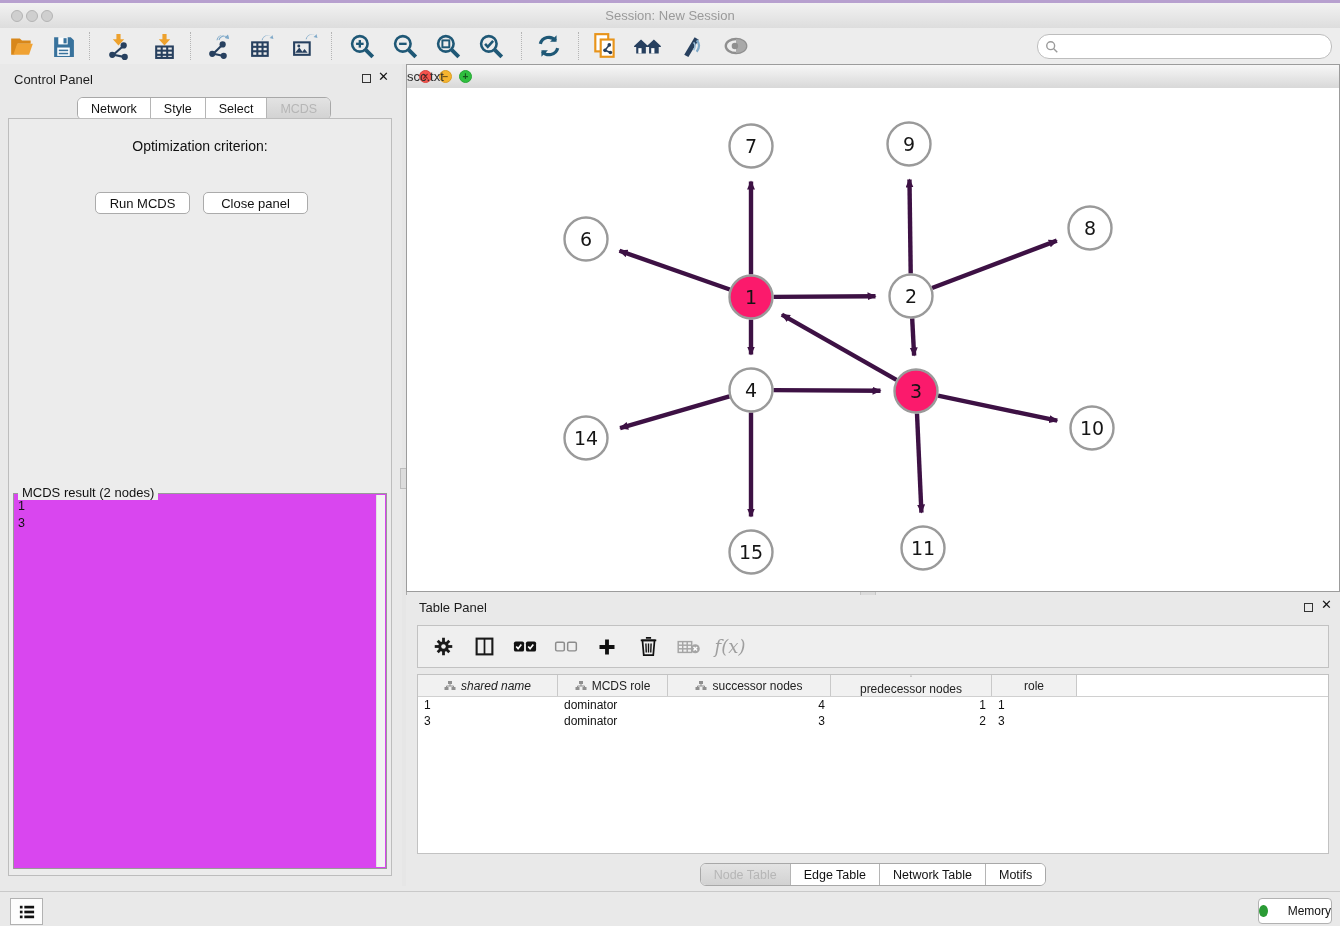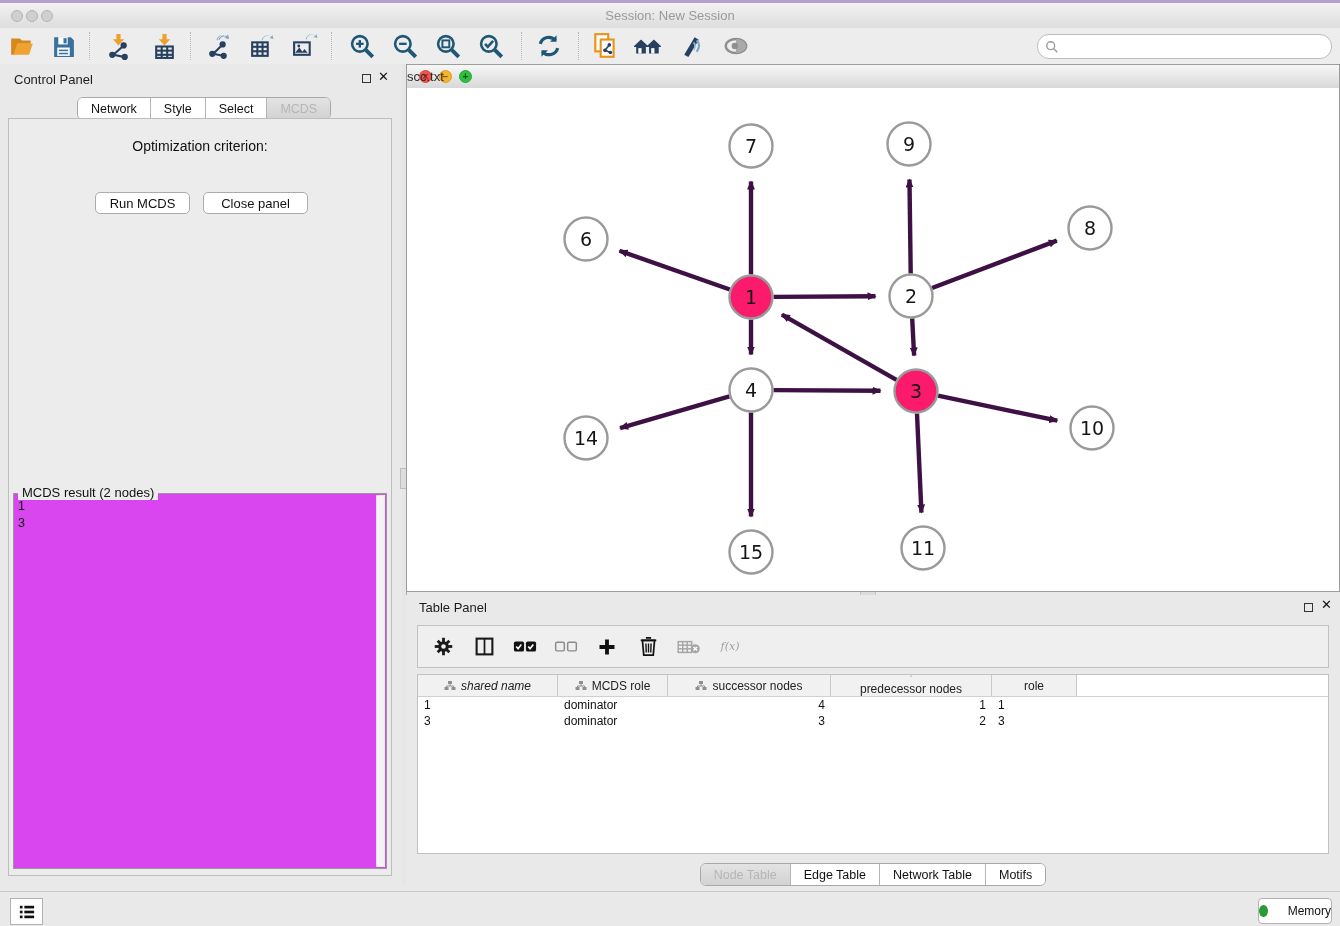--- a/index.html
+++ b/index.html
@@ -67,21 +67,21 @@
        font-size:10px;line-height:12px;text-align:center;color:rgba(0,0,0,.55);font-weight:bold;}
   .l-red{left:12px;background:#f5544d;border:1px solid #d8443e;}
   .l-yellow{left:32px;background:#f6b42e;border:1px solid #d99d25;}
   .l-green{left:52px;background:#2fbf3e;border:1px solid #27a635;}
   .canvas{position:absolute;left:0;top:23px;right:0;bottom:0;background:#fff;}
   
   .tpanel{left:406px;top:595px;width:934px;height:291px;background:#e9e9e9;}
   .tp-toolbar{position:absolute;left:11px;top:30px;width:912px;height:43px;background:#efefef;
        border:1px solid #c2c2c2;box-sizing:border-box;display:flex;align-items:center;gap:17px;padding-left:13px;}
   .tp-toolbar .ico{width:24px;height:24px;display:flex;align-items:center;justify-content:center;}
-  .fx{font-family:"DejaVu Serif","Liberation Serif",serif;font-style:italic;font-size:11px;color:#9f9f9f;}
+  .fx{font-family:"DejaVu Serif","Liberation Serif",serif;font-style:italic;font-size:18px;color:#9f9f9f;}
   .dtable{position:absolute;left:11px;top:79px;width:912px;height:180px;background:#fff;
        border:1px solid #c2c2c2;box-sizing:border-box;overflow:hidden;}
   .thead{display:flex;height:21px;border-bottom:1px solid #d0d0d0;}
   .th{background:#f1f1f1;border-right:1px solid #c9c9c9;display:flex;align-items:center;
       justify-content:center;gap:5px;font-size:12px;color:#222;box-sizing:border-box;}
   .tr{display:flex;height:16px;align-items:center;}
   .td{font-size:12px;color:#111;box-sizing:border-box;padding:0 6px;overflow:hidden;white-space:nowrap;}
   .td.r{text-align:right;}
   .tp-tabs-wrap{position:absolute;left:0;right:0;top:268px;display:flex;justify-content:center;}
   

